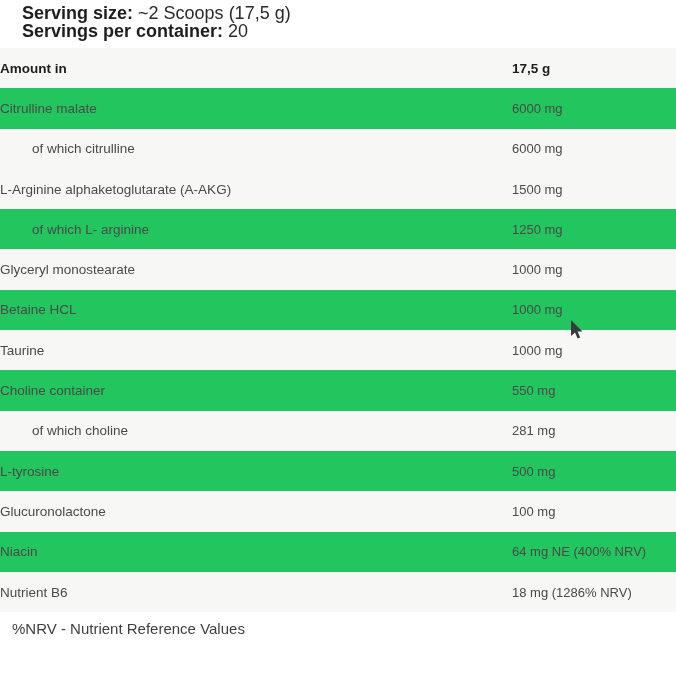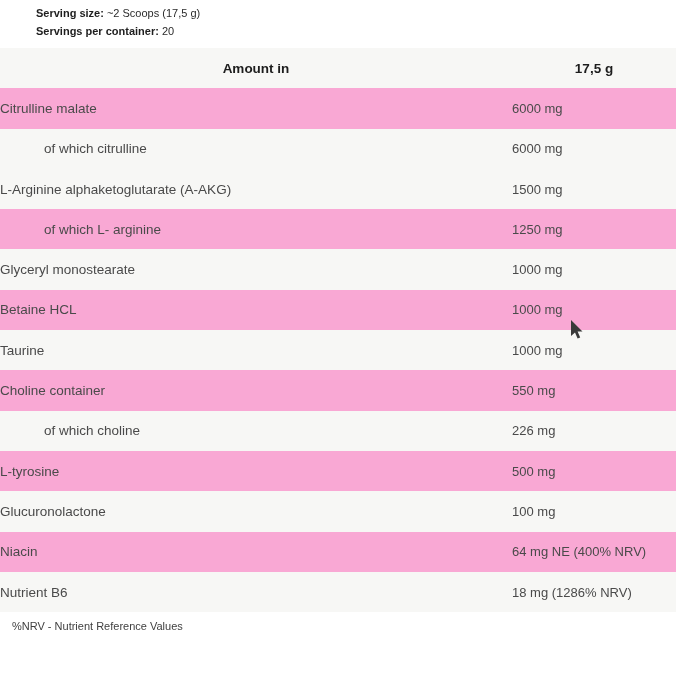--- a/index.html
+++ b/index.html
@@ -13,22 +13,22 @@
     font-family: "Liberation Sans", sans-serif;
     color: #3f3f3f;
     position: relative;
     overflow: hidden;
   }
   .panel {
     width: 676px;
     box-sizing: border-box;
   }
   .serving-block {
-    padding: 4px 12px 8px 36px;
-    font-size: 11px;
+    padding: 4px 12px 8px 22px;
+    font-size: 18px;
     line-height: 18px;
     color: #2b2b2b;
   }
   .serving-line {
     white-space: nowrap;
   }
   .serving-line .lbl {
     font-weight: bold;
     color: #1e1e1e;
   }
@@ -45,47 +45,46 @@
     padding: 0;
     vertical-align: middle;
   }
   tr.row {
     height: 40.3px;
   }
   tr.shaded {
     background: #f7f7f5;
   }
   tr.plain {
-    background: #f9a8d4;
+    background: #22c55e;
   }
   td.name {
     width: 512px;
     font-size: 13.5px;
     color: #4a4a4a;
     padding-left: 22px;
     box-sizing: border-box;
   }
   td.value {
     width: 164px;
     font-size: 13px;
     color: #4a4a4a;
     box-sizing: border-box;
   }
   tr.header td {
     font-weight: bold;
     color: #1d1d1d;
     font-size: 13.5px;
-    text-align: center;
   }
   td.name.indent {
-    padding-left: 44px;
+    padding-left: 32px;
   }
   .footnote {
     padding: 8px 0 0 12px;
-    font-size: 11px;
+    font-size: 15px;
     color: #3f3f3f;
   }
   .cursor {
     position: absolute;
     left: 571px;
     top: 320px;
     width: 14px;
     height: 20px;
     pointer-events: none;
   }
@@ -139,21 +138,21 @@
         <tr class="row shaded">
           <td class="name">Taurine</td>
           <td class="value">1000 mg</td>
         </tr>
         <tr class="row plain">
           <td class="name">Choline container</td>
           <td class="value">550 mg</td>
         </tr>
         <tr class="row shaded">
           <td class="name indent">of which choline</td>
-          <td class="value">226 mg</td>
+          <td class="value">281 mg</td>
         </tr>
         <tr class="row plain">
           <td class="name">L-tyrosine</td>
           <td class="value">500 mg</td>
         </tr>
         <tr class="row shaded">
           <td class="name">Glucuronolactone</td>
           <td class="value">100 mg</td>
         </tr>
         <tr class="row plain">

